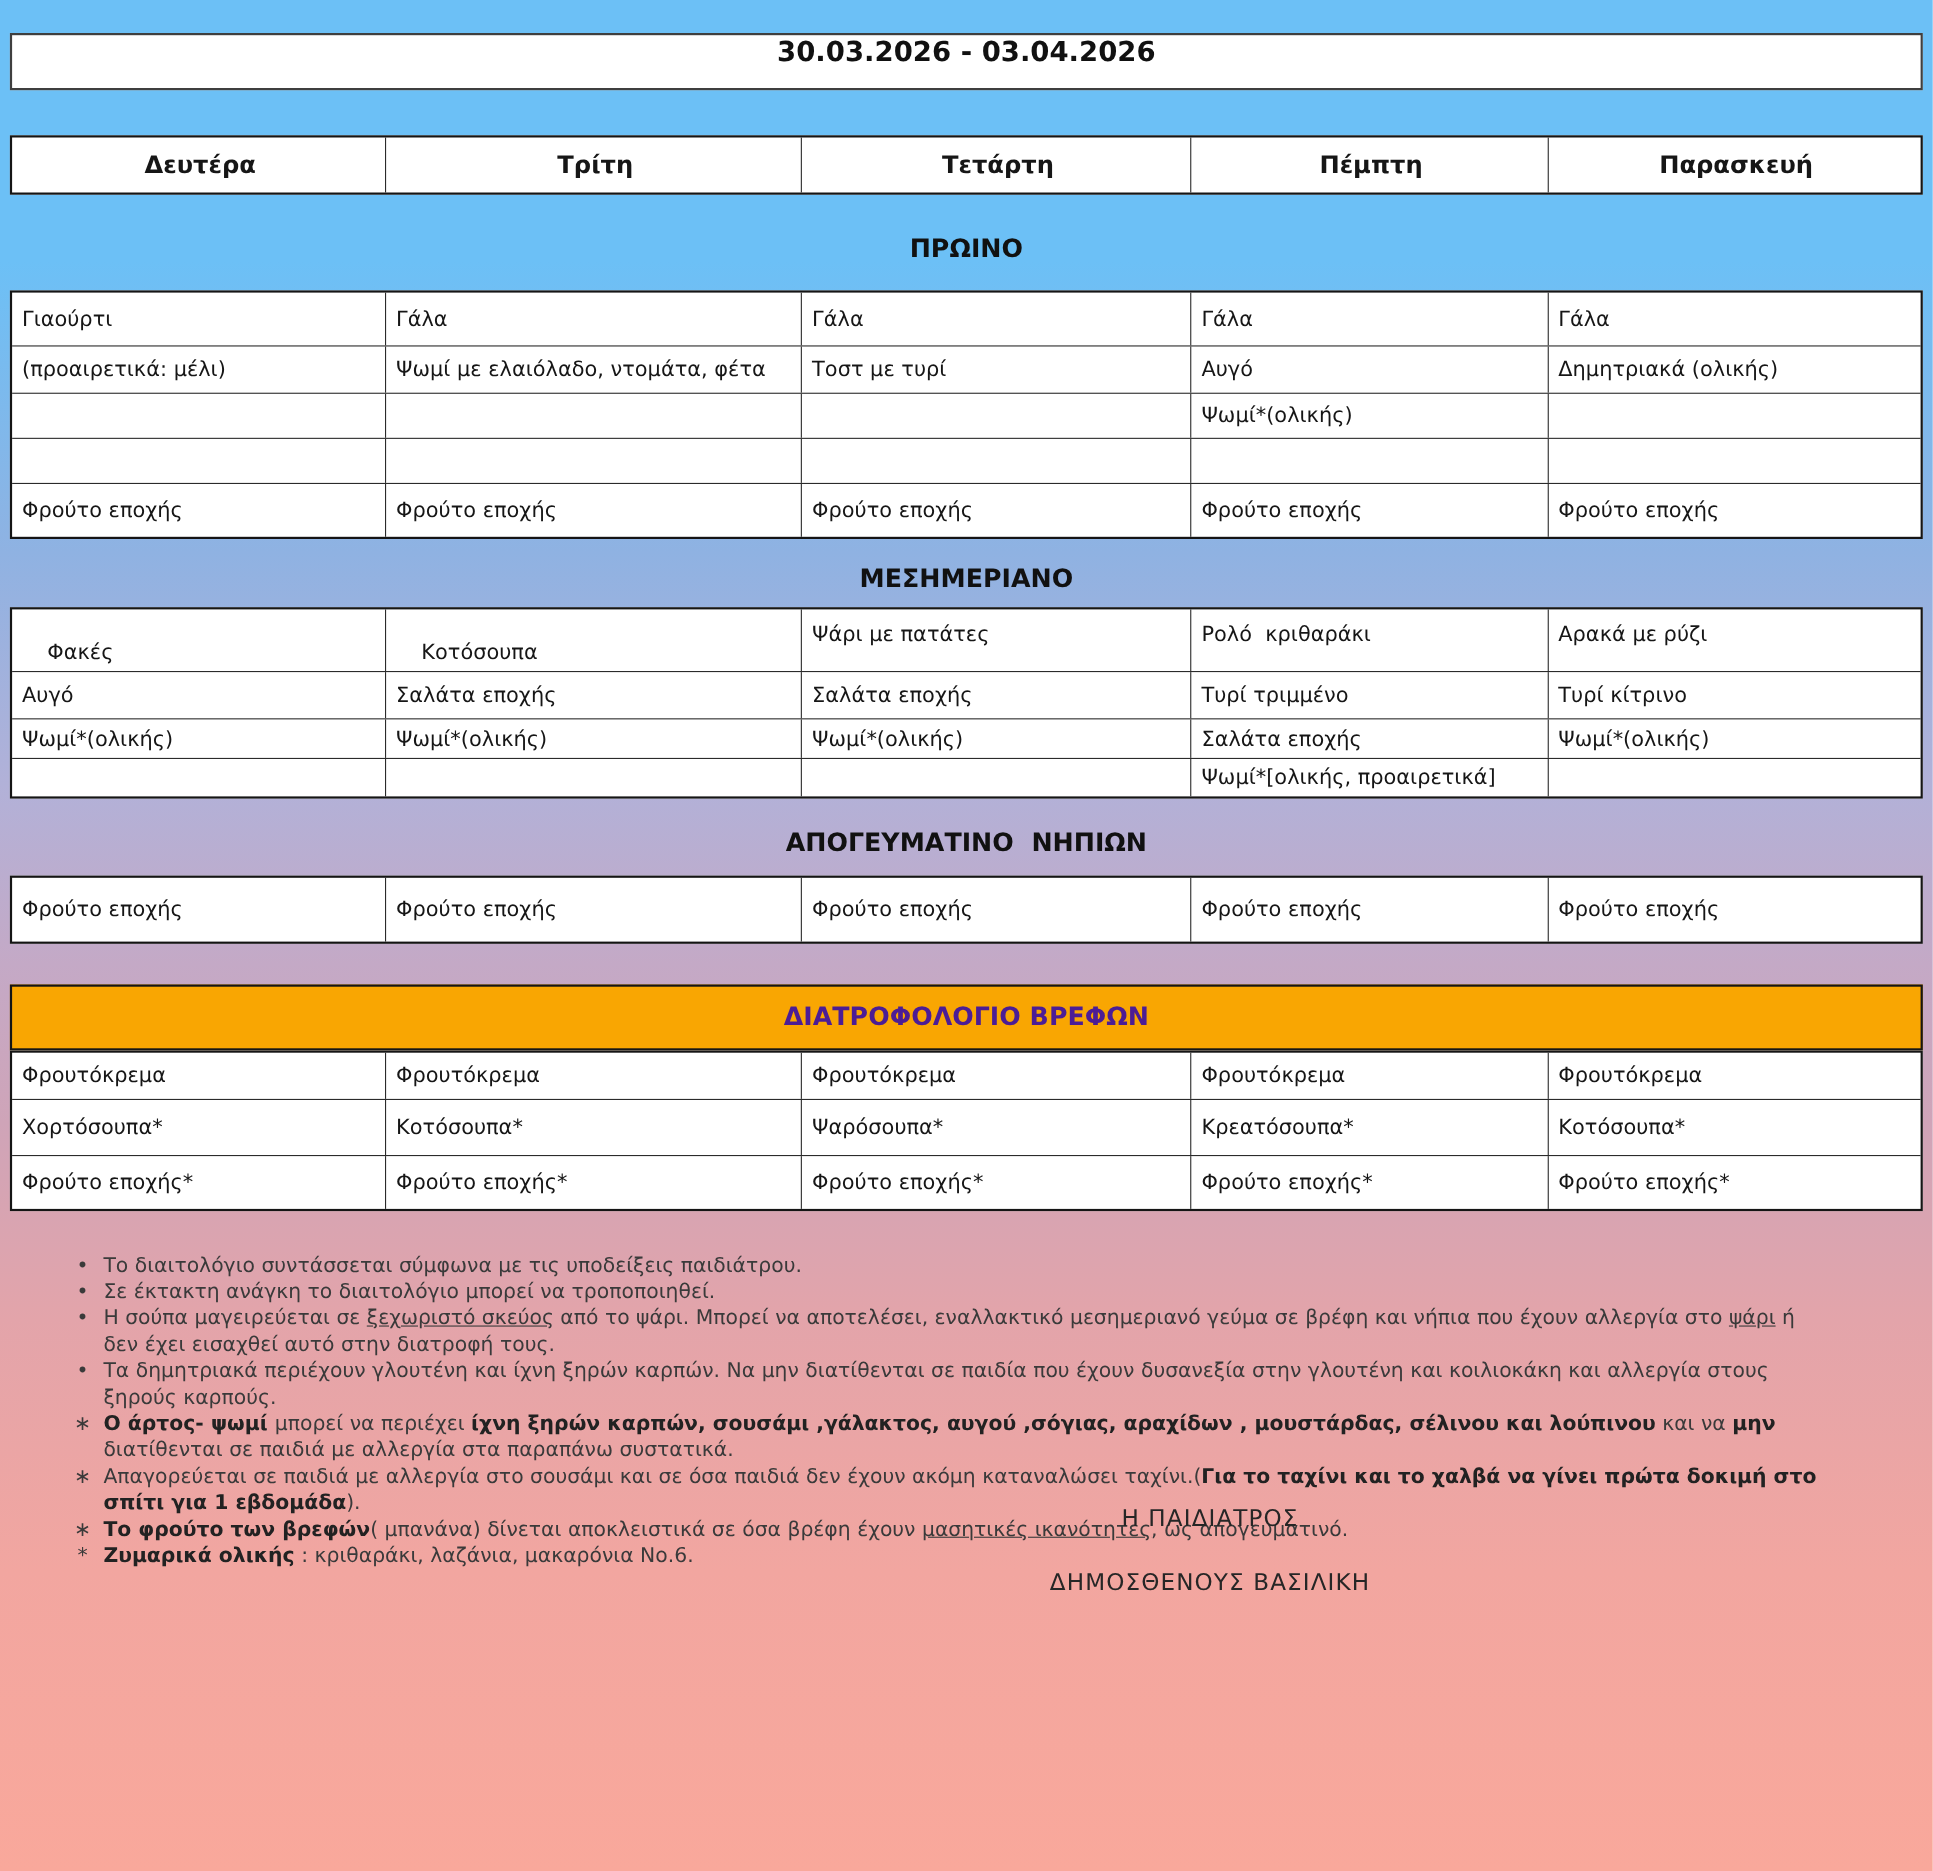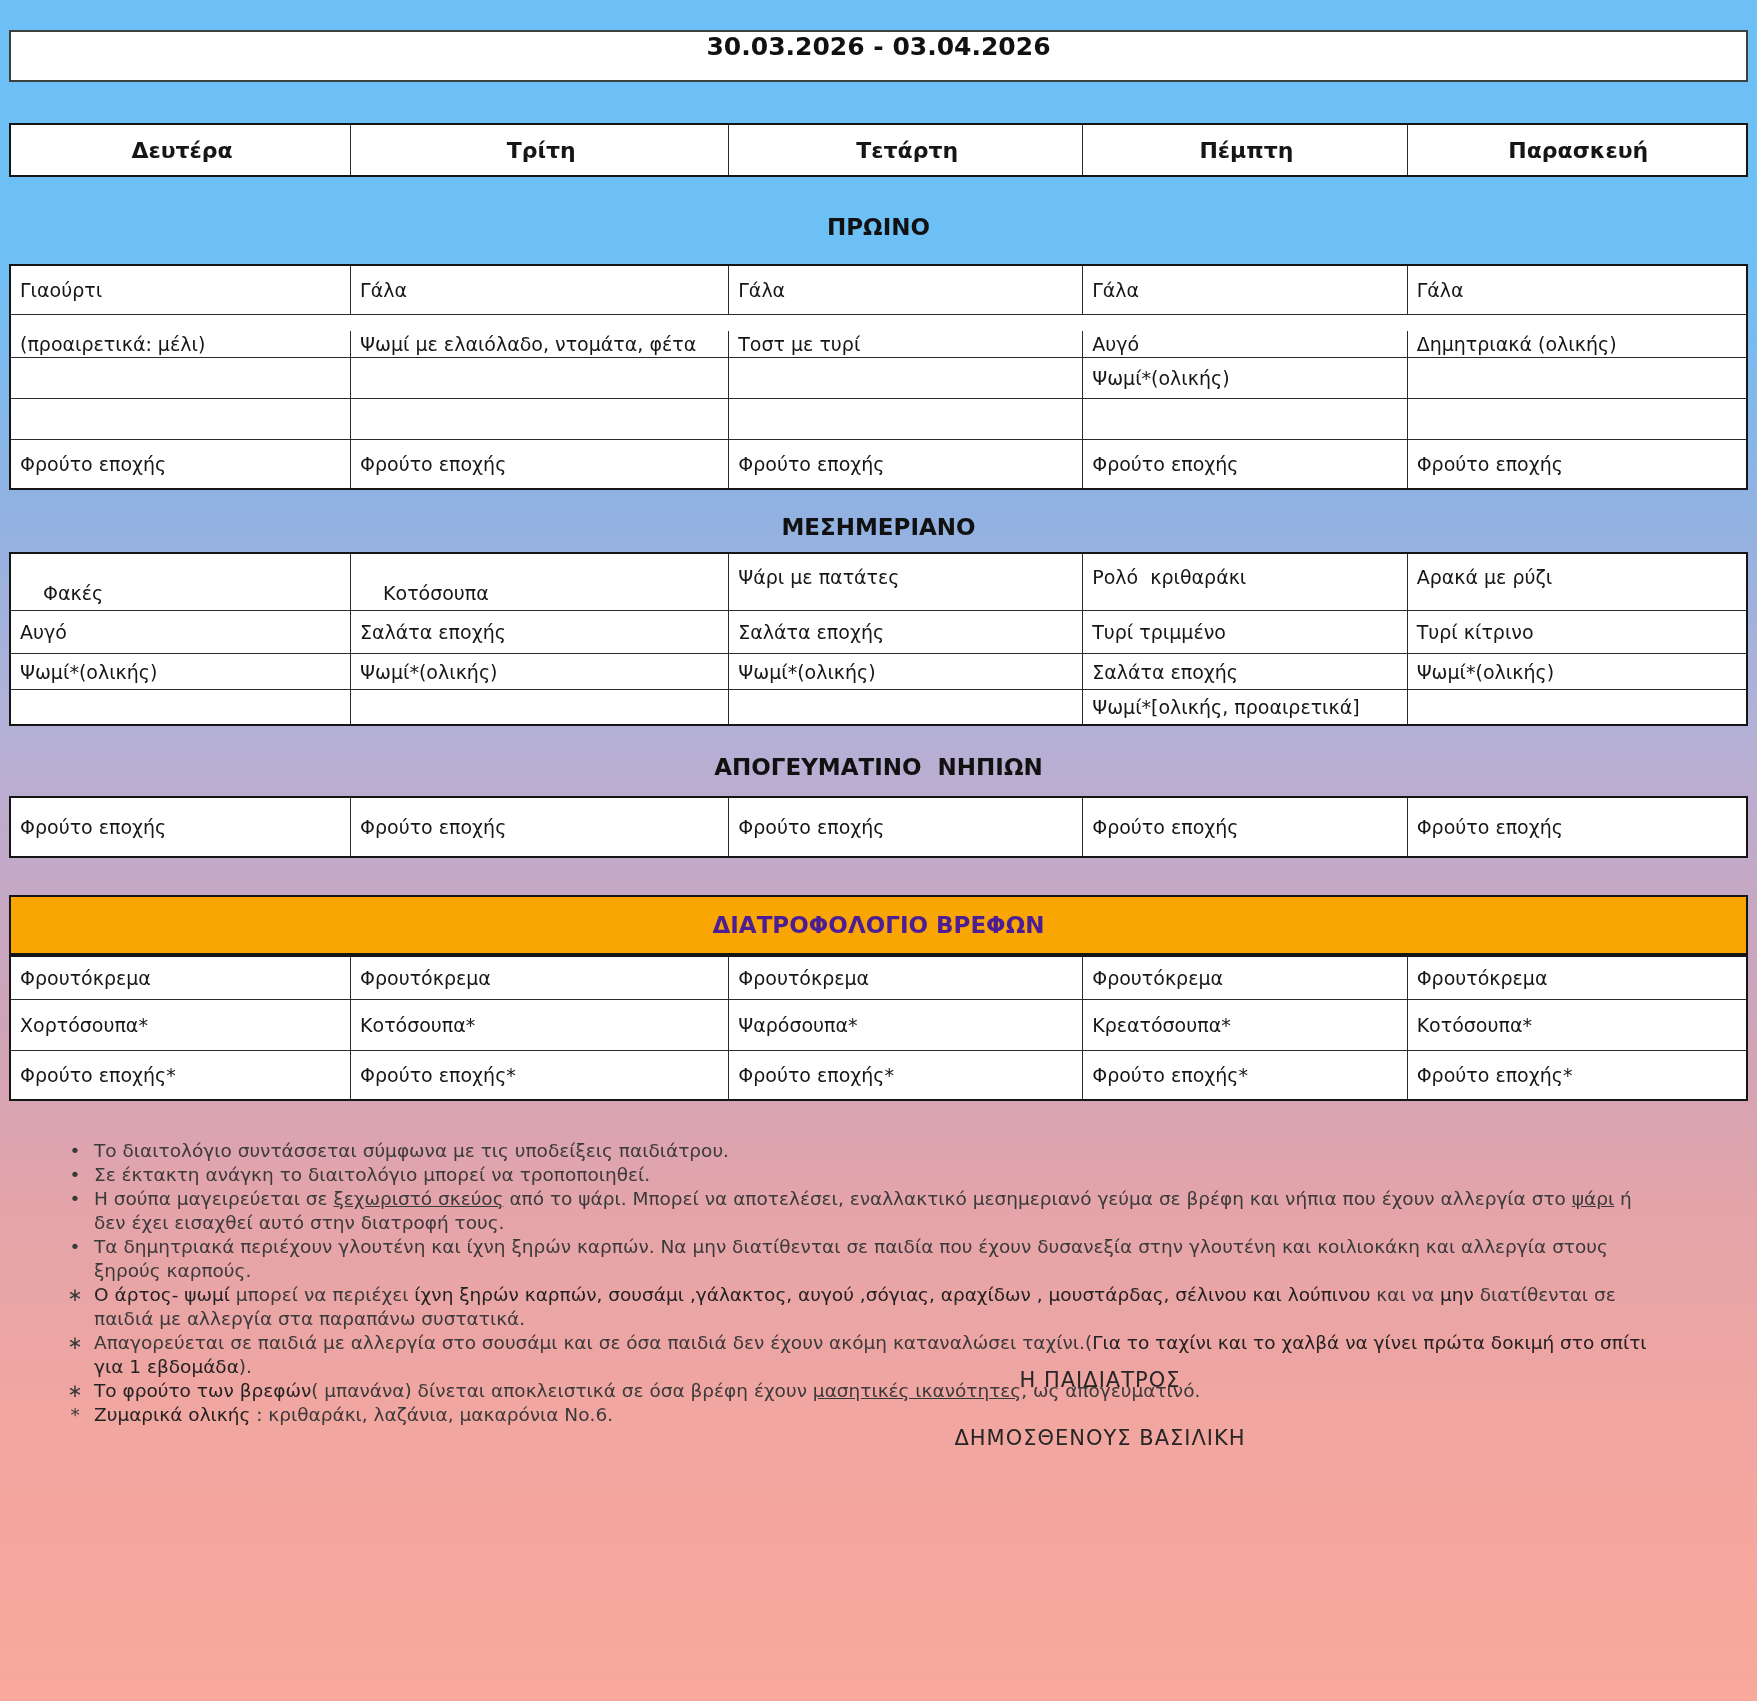--- a/index.html
+++ b/index.html
@@ -47,21 +47,21 @@
 
   .band{
     display:flex;align-items:center;justify-content:center;
     font-weight:bold;font-size:23px;color:#111;white-space:pre-wrap;margin-top:12px;
   }
   .band-breakfast{height:75px;}
   .band-lunch{height:50px;}
   .band-afternoon{height:58px;}
 
   #table-breakfast .g-row:nth-child(1){height:48px;}
-  #table-breakfast .g-row:nth-child(2){height:42px;align-items:flex-end;}
+  #table-breakfast .g-row:nth-child(2){height:42px;}
   #table-breakfast .g-row:nth-child(3){height:40px;}
   #table-breakfast .g-row:nth-child(4){height:40px;}
   #table-breakfast .g-row:nth-child(5){height:48px;}
 
   #table-lunch .g-row:nth-child(1){height:56px;}
   #table-lunch .g-row:nth-child(2){height:42px;}
   #table-lunch .g-row:nth-child(3){height:35px;}
   #table-lunch .g-row:nth-child(4){height:34px;}
   #table-lunch .g-row:nth-child(1) .g-cell{align-items:flex-start;padding-top:12px;}
   #table-lunch .g-row:nth-child(1) .g-cell:nth-child(-n+2){align-items:flex-end;padding-bottom:6px;padding-left:32px;}
@@ -74,21 +74,21 @@
     font-weight:bold;font-size:23px;color:#4c1d95;
   }
   #table-infants .g-row:nth-child(1){height:42px;}
   #table-infants .g-row:nth-child(2){height:50px;}
   #table-infants .g-row:nth-child(3){height:48px;}
 
   .notes{padding:38px 30px 0 47px;color:#3a3a3a;}
   .note{display:flex;font-size:18.5px;line-height:24px;}
   .note .marker{width:38px;flex:0 0 38px;text-align:center;}
   .note .note-text{flex:1;max-width:1560px;}
-  .seg-b{font-weight:normal;color:#222;}
+  .seg-b{font-weight:bold;color:#222;}
   .seg-u{text-decoration:underline;}
 
   .signature{
     position:absolute;left:870px;width:460px;top:1368px;
     text-align:center;color:#262626;
   }
   .signature .sig-line1{font-size:21px;letter-spacing:1px;}
   .signature .sig-line2{font-size:21px;letter-spacing:1px;margin-top:34px;}
 </style>
 </head>

